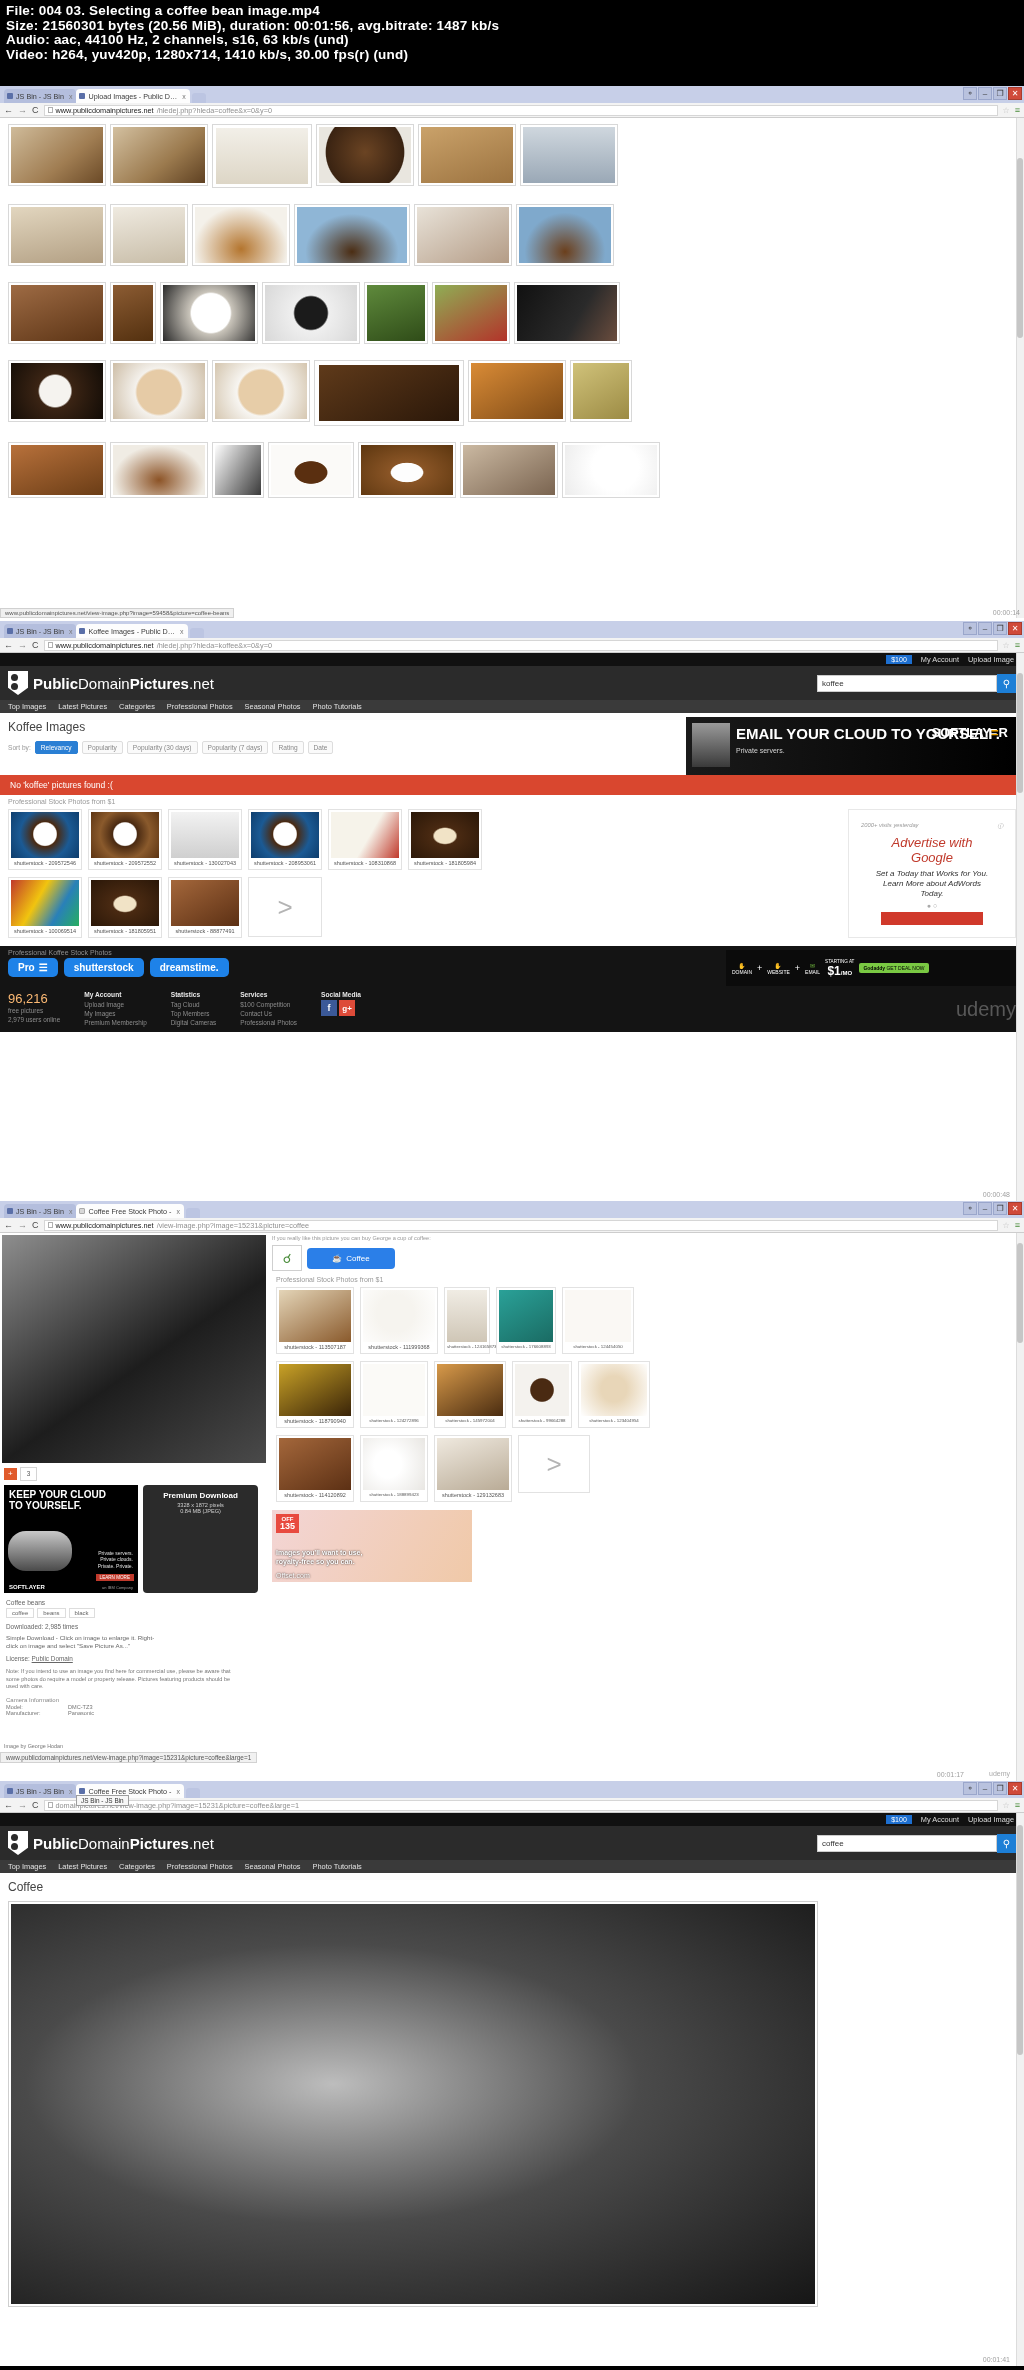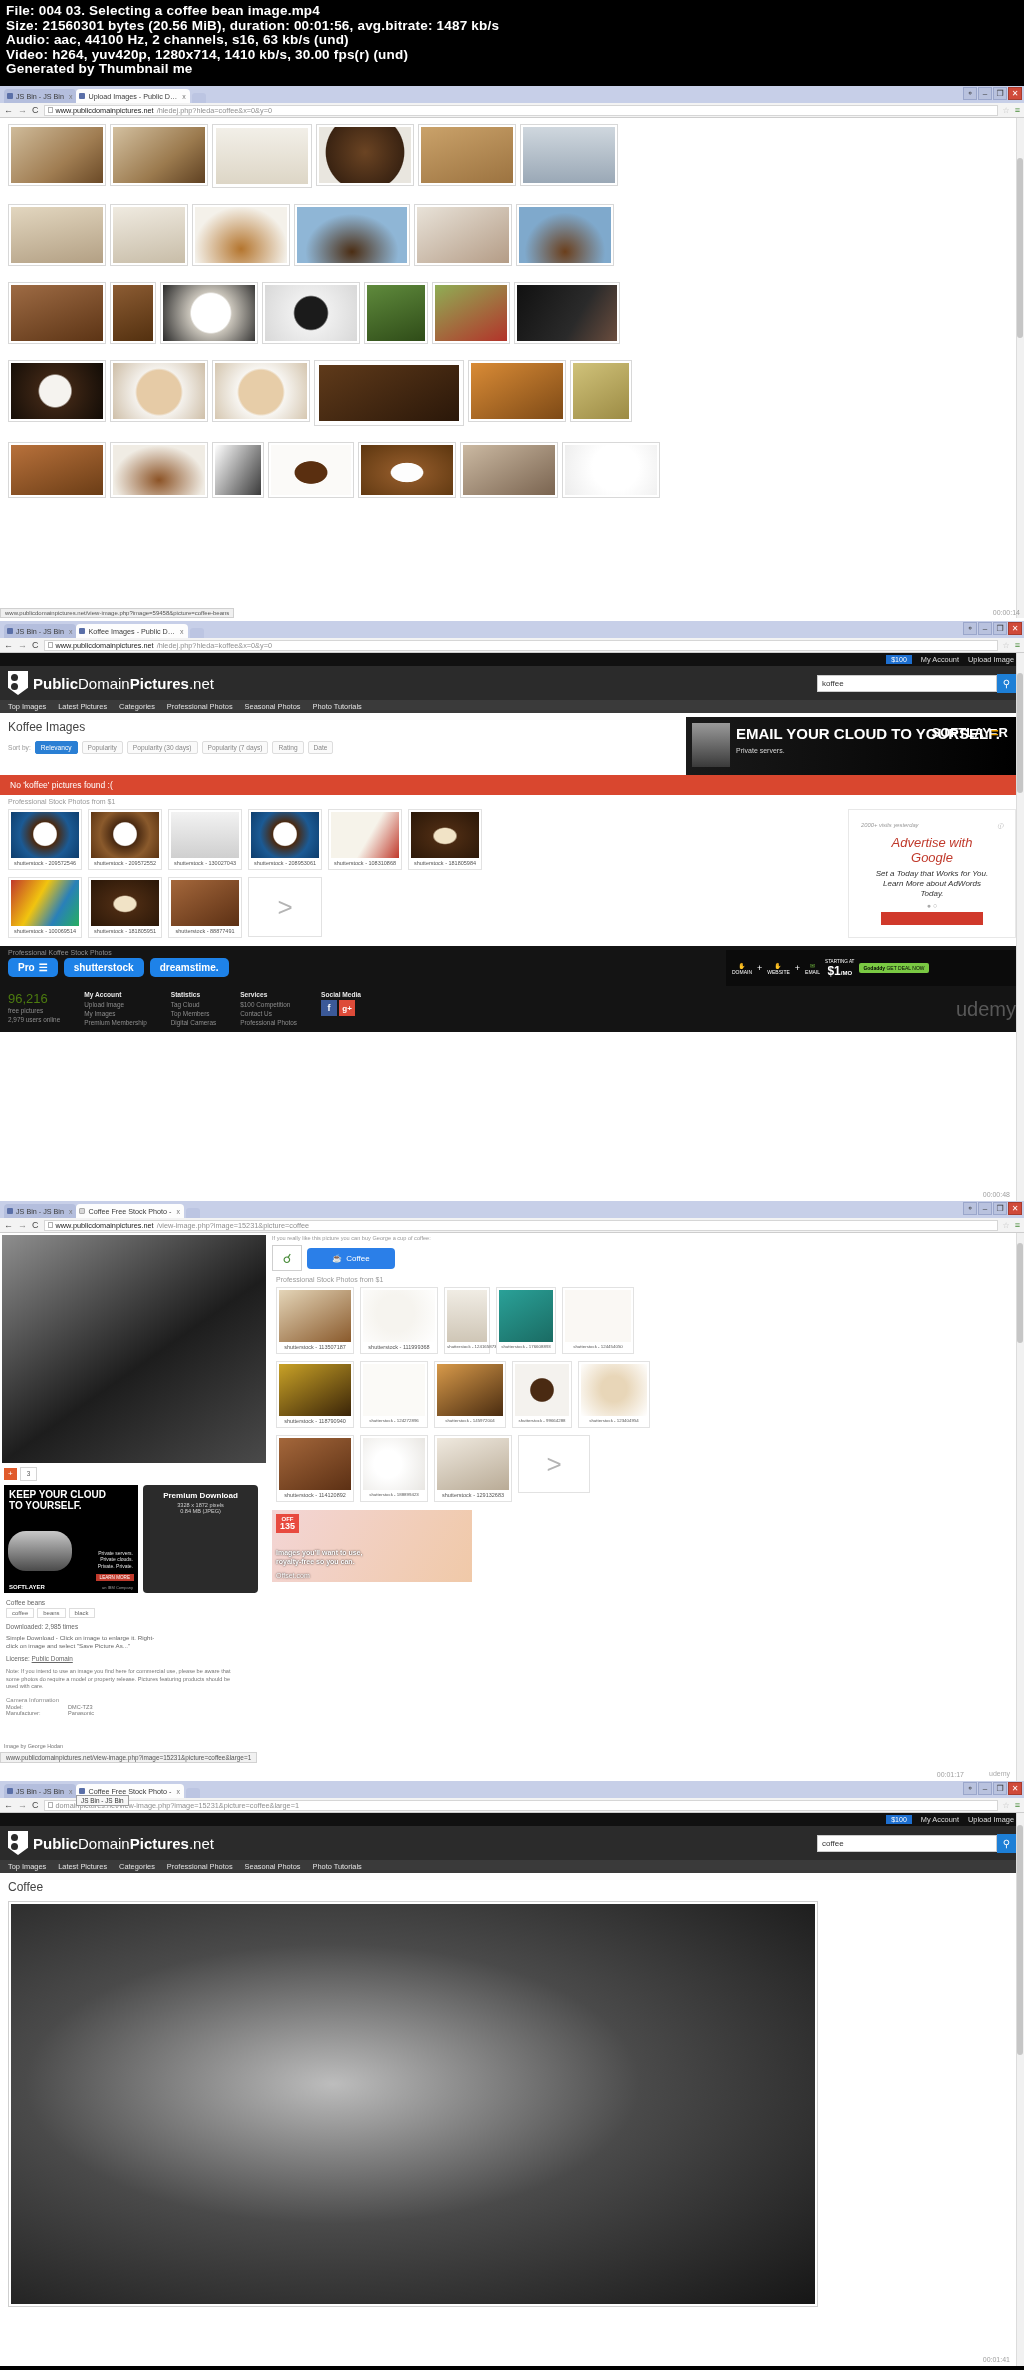--- a/index.html
+++ b/index.html
@@ -101,21 +101,21 @@
   
   .footer { background:#141414; color:#bdbdbd; }
   .foot-lbl { font-size:7px; color:#8e8e8e; padding:3px 8px 2px; }
   .brandrow { display:flex; gap:6px; padding:0 8px 5px; align-items:center; }
   .brandbtn { background:#1e82e8; color:#fff; border-radius:5px; height:19px;
               display:flex; align-items:center; justify-content:center;
               font-size:10px; font-weight:bold; padding:0 10px; }
   .footcols { display:flex; padding:5px 8px; gap:24px; font-size:6.4px; }
   .fcol .h { color:#e8e8e8; font-weight:bold; margin-bottom:2px; font-size:6.6px; }
   .fcol .i { color:#8c8c8c; line-height:9px; }
-  .bignum { font-size:13px; color:#4d7c0f; }
+  .bignum { font-size:13px; color:#fdba74; }
 
   .statusbar { position:absolute; left:0; bottom:0; background:#f0f0f0;
                border:1px solid #d0d0d0; font-size:6px; color:#555; padding:1px 4px; }
 
   
   .grid-row { display:flex; gap:4px; padding:2px 8px; align-items:flex-start; }
   .gcell { border:1px solid #d8d8d8; background:#fff; padding:2px; }
   .gimg { display:block; }
 
   .scrolltrack { position:absolute; right:0; top:0; width:8px; bottom:0; background:#f1f1f1; border-left:1px solid #dcdcdc; }
@@ -126,21 +126,20 @@
   .mini-fade { position:absolute; right:4px; font-size:7px; color:#6a6a6a; opacity:.65; }
 </style>
 </head>
 <body>
 
 <div class="vid-info">
   <div class="vid-line">File: 004 03. Selecting a coffee bean image.mp4</div>
   <div class="vid-line">Size: 21560301 bytes (20.56 MiB), duration: 00:01:56, avg.bitrate: 1487 kb/s</div>
   <div class="vid-line">Audio: aac, 44100 Hz, 2 channels, s16, 63 kb/s (und)</div>
   <div class="vid-line">Video: h264, yuv420p, 1280x714, 1410 kb/s, 30.00 fps(r) (und)</div>
-  <div class="vid-line">Generated by Thumbnail me</div>
 </div>
 
 <div class="panel" style="height:535px;">
   <div class="chrome-top">
     <div class="tabstrip">
       <div class="tab inactive">
         <span class="fav"></span>
         <span>JS Bin - JS Bin</span>
         <span class="x">x</span>
       </div>

